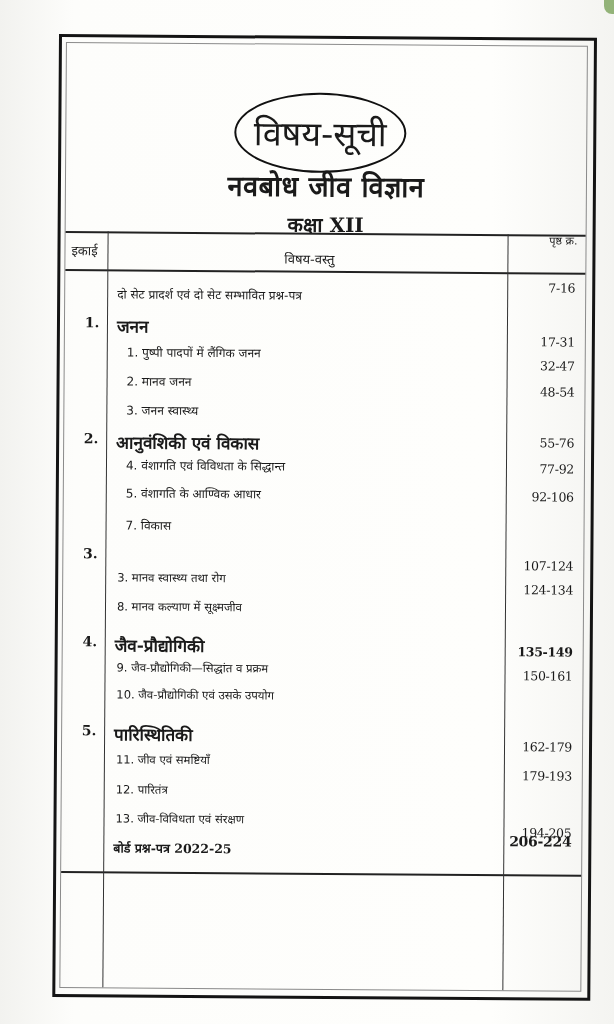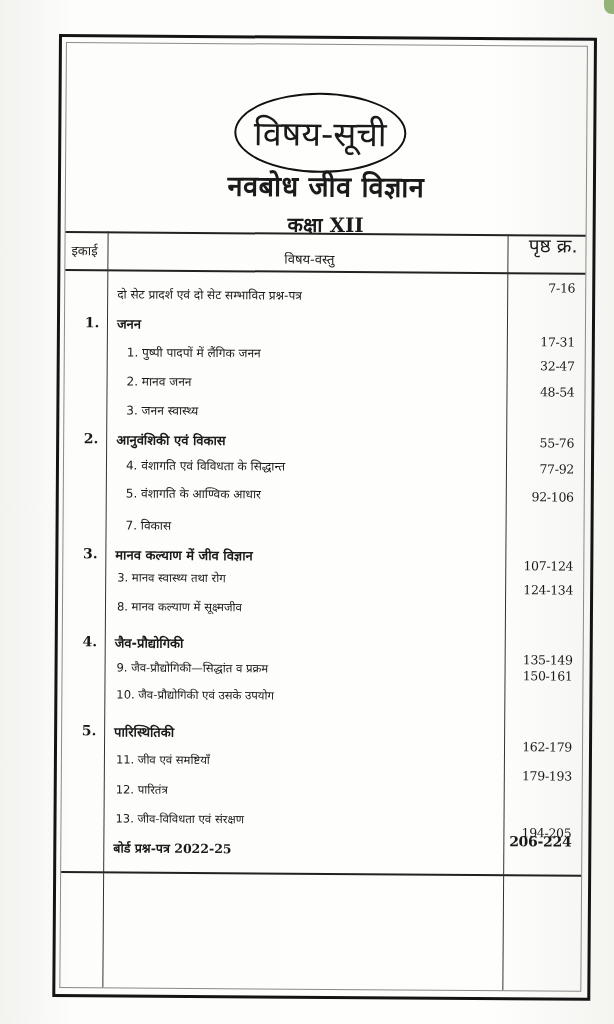--- a/index.html
+++ b/index.html
@@ -102,21 +102,21 @@
     }
     .col-topic-head {
       position: absolute;
       left: 48px; right: 80px; top: 17px;
       text-align: center;
       font-size: 13px;
     }
     .col-page-head {
       position: absolute;
       right: 8px; top: -2px;
-      font-size: 19px;
+      font-size: 11px;
     }
     .row {
       position: absolute;
       left: 0; right: 0;
       height: 20px;
     }
     .unit-num {
       position: absolute;
       left: 12px; width: 30px;
       text-align: center;
@@ -125,21 +125,21 @@
       font-size: 14px;
     }
     .topic {
       position: absolute;
       left: 52px;
       font-size: 12.5px;
       white-space: nowrap;
     }
     .topic.bold {
       font-weight: bold;
-      font-size: 13px;
+      font-size: 17px;
     }
     .topic.sub { left: 62px; font-size: 12px; }
     .topic.sub2 { left: 54px; font-size: 11.5px; }
     .pages {
       position: absolute;
       right: 10px;
       font-family: "DejaVu Serif", serif;
       font-size: 12.5px;
       white-space: nowrap;
       letter-spacing: -0.3px;
@@ -223,35 +223,34 @@
       <div class="row" style="top:253px;">
         <span class="topic sub">5. वंशागति के आण्विक आधार</span>
         <span class="pages" style="top:2px;">92-106</span>
       </div>
       <div class="row" style="top:285px;">
         <span class="topic sub">7. विकास</span>
       </div>
 
       <div class="row" style="top:314px;">
         <span class="unit-num">3.</span>
-        <span class="topic bold">मानव कल्याण में जीव विज्ञान</span>
         <span class="pages" style="top:10px;">107-124</span>
       </div>
       <div class="row" style="top:338px;">
         <span class="topic sub2">3. मानव स्वास्थ्य तथा रोग</span>
         <span class="pages" style="top:10px;">124-134</span>
       </div>
       <div class="row" style="top:367px;">
         <span class="topic sub2">8. मानव कल्याण में सूक्ष्मजीव</span>
       </div>
 
       <div class="row" style="top:402px;">
         <span class="unit-num">4.</span>
         <span class="topic bold">जैव-प्रौद्योगिकी</span>
-        <span class="pages" style="top:16px;">135-149</span>
+        <span class="pages" style="top:8px;font-weight:bold;">135-149</span>
       </div>
       <div class="row" style="top:428px;">
         <span class="topic sub2">9. जैव-प्रौद्योगिकी—सिद्धांत व प्रक्रम</span>
         <span class="pages" style="top:6px;margin-left:46px;">150-161</span>
       </div>
       <div class="row" style="top:455px;">
         <span class="topic sub2">10. जैव-प्रौद्योगिकी एवं उसके उपयोग</span>
       </div>
 
       <div class="row" style="top:491px;">

